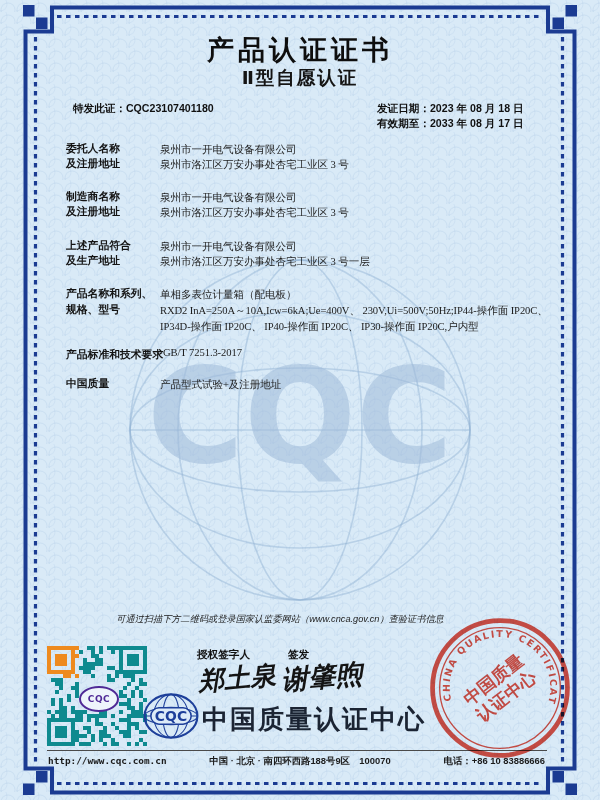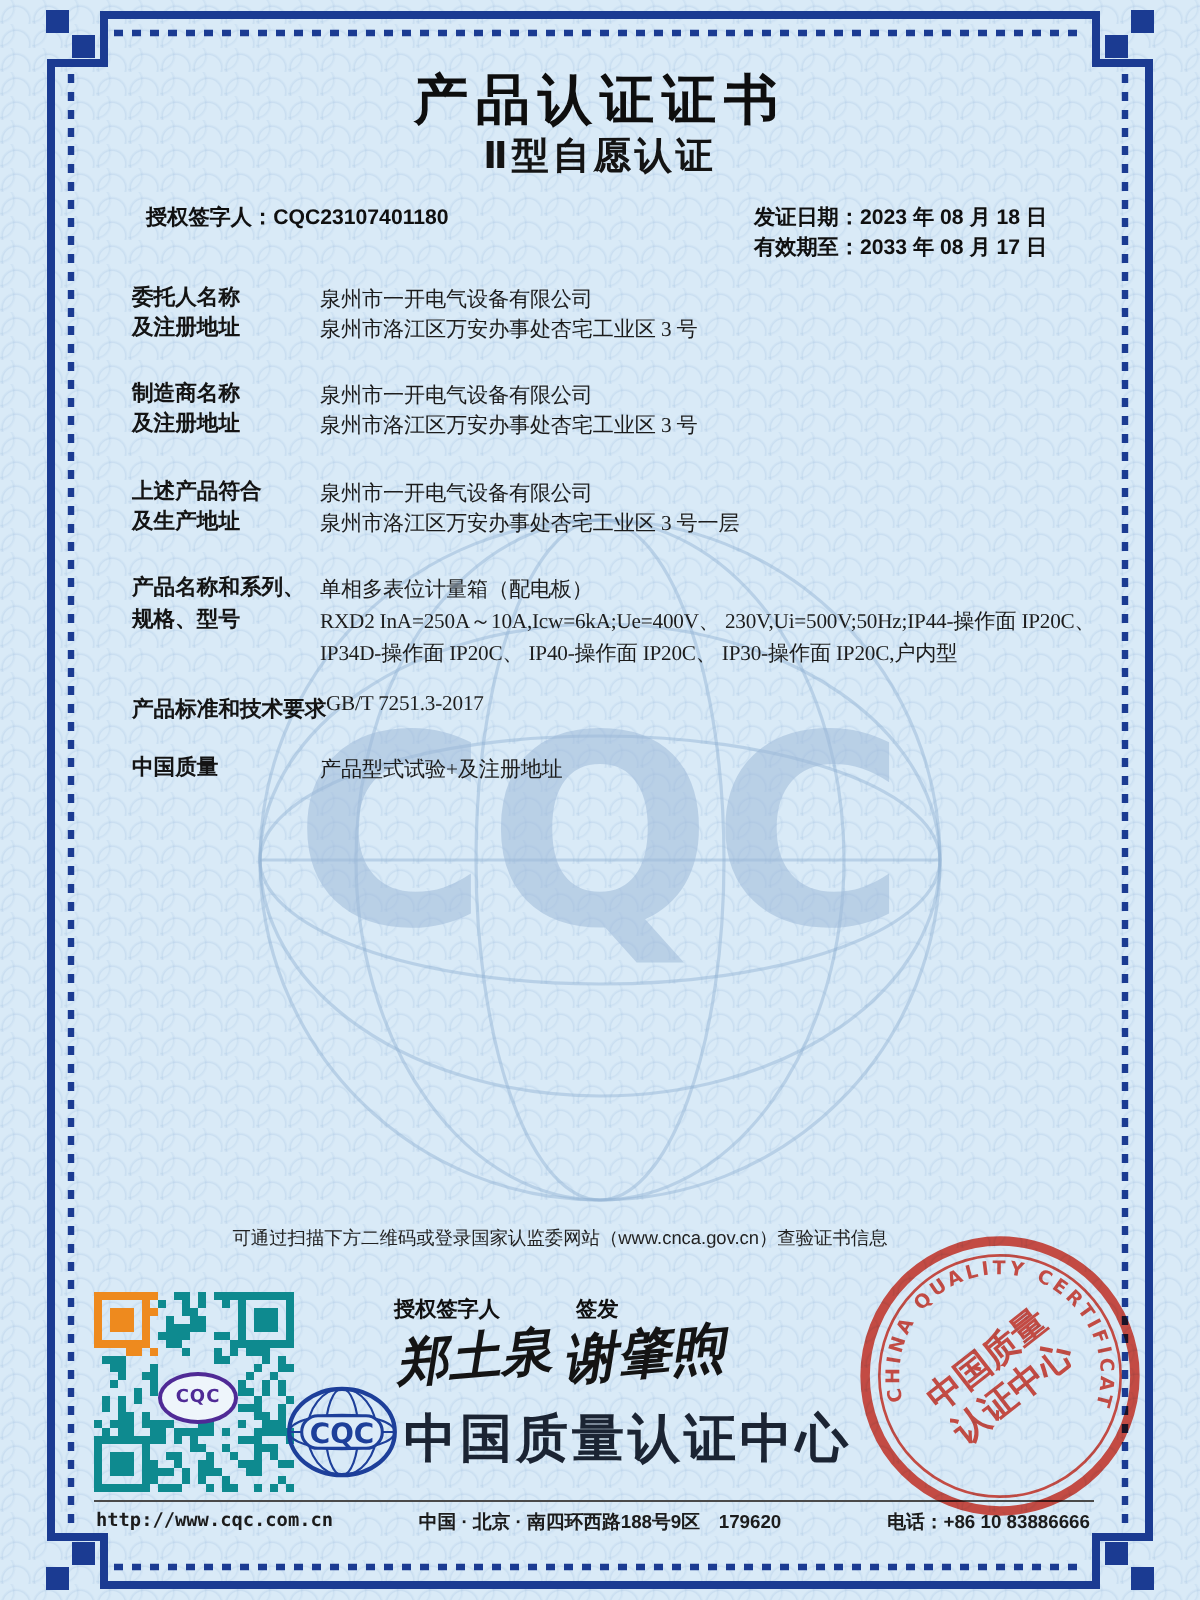--- a/index.html
+++ b/index.html
@@ -25,21 +25,21 @@
   .watermark{left:115px;top:245px;width:370px;height:370px;z-index:1;}
   .wm-stroke{fill:none;stroke:rgba(145,178,210,.45);stroke-width:1.6;}
   .wm-text{fill:rgba(158,186,216,.55);font-weight:bold;font-family:"DejaVu Sans",sans-serif;}
   .t{position:absolute;white-space:nowrap;z-index:3;}
   .title{left:0;width:600px;text-align:center;top:32px;font-size:27px;font-weight:700;letter-spacing:4px;color:#0e0e0e;}
   .subtitle{left:0;width:600px;text-align:center;top:65px;font-size:18.5px;font-weight:600;letter-spacing:2px;color:#141414;}
   .hinfo{font-size:10.6px;font-weight:700;color:#101010;}
   .lbl{left:66px;font-size:10.8px;font-weight:700;color:#141414;}
   .val{left:160px;font-size:10.6px;color:#1c1c1c;letter-spacing:-0.1px;font-family:Liberation Serif, serif;}
   .stmt{left:60px;font-size:10.6px;font-family:"Liberation Serif","DejaVu Serif",serif;font-style:italic;font-weight:600;color:#2b2b2b;}
-  .note{left:0;width:560px;text-align:center;font-size:9.2px;color:#222;}
+  .note{left:0;width:560px;text-align:center;font-size:9.2px;color:#222;font-style:italic;}
   .siglabel{font-size:10.6px;font-weight:700;color:#111;}
   .sig{font-family:"DejaVu Serif","Liberation Serif",serif;font-style:italic;font-weight:700;color:#141414;transform:rotate(-5deg);}
   .orgname{font-size:26px;font-weight:700;letter-spacing:2px;color:#1b2433;}
   .qr{position:absolute;left:47px;top:646px;width:100px;height:100px;z-index:3;}
   .qr .cell{position:absolute;width:4px;height:4px;}
   .qr-logo{
     position:absolute;left:32px;top:40px;width:36px;height:22px;z-index:4;
     background:#eef5fb;border:2px solid var(--qr_purple,#4f2a96);border-radius:50%;
     color:var(--qr_purple,#4f2a96);font-size:9px;font-weight:700;text-align:center;line-height:22px;
     font-family:"DejaVu Sans",sans-serif;letter-spacing:.5px;
@@ -83,21 +83,21 @@
       <rect class="sq" x="552.5" y="771" width="11.5" height="11.5"></rect>
     <line class="dash" x1="57" y1="16.5" x2="543" y2="16.5"></line>
     <line class="dash" x1="57" y1="783.5" x2="543" y2="783.5"></line>
     <line class="dash" x1="35.5" y1="37" x2="35.5" y2="763"></line>
     <line class="dash" x1="562.5" y1="37" x2="562.5" y2="763"></line>
   </svg>
 
   <div class="t subtitle">Ⅱ型自愿认证</div>
   <div class="t title">产品认证证书</div>
 
-  <div class="t hinfo" style="left:73px;top:102px"><span>授权签字人：</span><span>CQC23107401180</span></div>
+  <div class="t hinfo" style="left:73px;top:102px"><span>特发此证：</span><span>CQC23107401180</span></div>
   <div class="t hinfo" style="left:377px;top:102px"><span>发证日期：</span><span>2023 年 08 月 18 日</span></div>
   <div class="t hinfo" style="left:377px;top:116.5px"><span>有效期至：</span><span>2033 年 08 月 17 日</span></div>
 
   <div class="t lbl" style="top:142px">委托人名称</div>
   <div class="t val" style="top:142.5px">泉州市一开电气设备有限公司</div>
   <div class="t lbl" style="top:157px">及注册地址</div>
   <div class="t val" style="top:157.5px">泉州市洛江区万安办事处杏宅工业区 3 号</div>
 
   <div class="t lbl" style="top:190px">制造商名称</div>
   <div class="t val" style="top:190.5px">泉州市一开电气设备有限公司</div>
@@ -421,16 +421,16 @@
       <textPath href="#sealArc" startOffset="4">CHINA QUALITY CERTIFICATION CENTRE</textPath>
     </text>
     <g transform="rotate(-38)" text-anchor="middle">
       <text class="seal-fill" y="-5" font-size="18.5" font-weight="700">中国质量</text>
       <text class="seal-fill" y="17" font-size="18.5" font-weight="700">认证中心</text>
     </g>
   </svg>
 
   <div class="rule"></div>
   <div class="t foot mono" style="left:48px;top:755px">http://www.cqc.com.cn</div>
-  <div class="t foot" style="left:0;width:600px;text-align:center;top:755px">中国 · 北京 · 南四环西路188号9区　179620</div>
+  <div class="t foot" style="left:0;width:600px;text-align:center;top:755px">中国 · 北京 · 南四环西路188号9区　100070</div>
   <div class="t foot" style="right:55px;top:755px"><span>电话：</span><span>+86 10 83886666</span></div>
 
 </div>
 
 </body></html>

